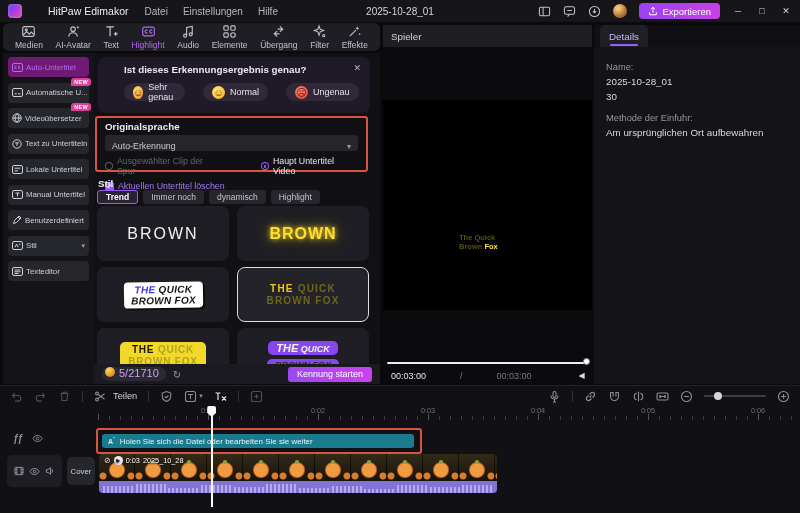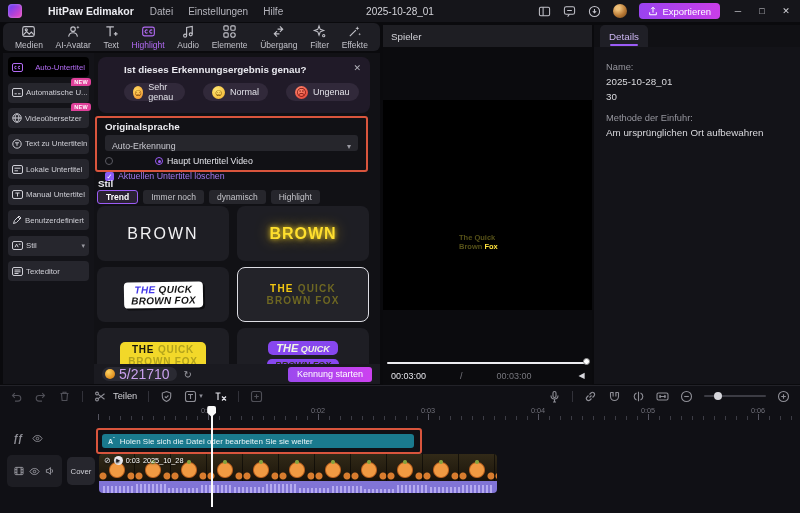--- a/index.html
+++ b/index.html
@@ -10,21 +10,21 @@
     color:#c9c9d0; -webkit-font-smoothing:antialiased; cursor:default;
   }
   svg { display:block; }
 
   
   .titlebar { position:absolute; top:0; left:0; right:0; height:22px; background:#15151a;
     display:flex; align-items:center; padding:0 8px; z-index:30; }
   .logo { width:14px; height:14px; border-radius:4px;
     background:linear-gradient(135deg,#7b3ff0 20%,#d543c8 80%); margin-right:6px;
     box-shadow:inset 0 0 3px rgba(255,255,255,.4); }
-  .appname { font-size:10.5px; font-weight:bold; color:#ececf1; margin-right:16px; white-space:nowrap;padding-left:20px; }
+  .appname { font-size:10.5px; font-weight:normal; color:#ececf1; margin-right:16px; white-space:nowrap;padding-left:20px; }
   .menu { font-size:10px; color:#b5b5bd; margin-right:15px; }
   .proj-title { position:absolute; left:50%; transform:translateX(-50%); font-size:10px; color:#d4d4da; }
   .tb-right { margin-left:auto; display:flex; align-items:center; gap:12px; color:#c3c3cb; }
   .avatar { width:14px; height:14px; border-radius:50%;
     background:radial-gradient(circle at 35% 30%, #eec07a 15%, #b97a36 55%, #6e4216); }
   .export-btn { height:16px; display:flex; align-items:center; gap:4px; padding:0 9px;
     border-radius:4px; background:linear-gradient(90deg,#9a43f0,#c93ee8);
     color:#fff; font-size:9.5px; }
   .win-btn { font-size:9px; color:#d2d2d8; width:12px; text-align:center; }
 
@@ -34,21 +34,21 @@
     padding:0 12px; z-index:20; }
   .rtab { display:flex; flex-direction:column; align-items:center; gap:1px; color:#c2c2c9; }
   .rtab .rlab { font-size:8.5px; white-space:nowrap; }
   .rtab.active { color:#b36bf5; }
 
   
   .left-region { position:absolute; top:53px; left:3px; width:377px; height:331px; background:#111115; }
   .sidebar { position:absolute; top:0; left:0; width:91px; height:100%; background:#131318; padding:4px 5px; }
   .sitem { position:relative; height:20px; margin-bottom:5.5px; background:#26262d; border-radius:4px;
     display:flex; align-items:center; gap:3px; padding:0 4px; font-size:7.8px; color:#cfcfd6; white-space:nowrap; }
-  .sitem.active { color:#b36bf5; background:#000000;justify-content:space-between; }
+  .sitem.active { color:#b36bf5; background:#701a75; }
   .sitem .si { flex:0 0 auto; }
   .badge { position:absolute; top:-5px; right:-2px; background:#e0409a; color:#fff; font-size:5.5px;
     font-weight:bold; padding:1px 3px; border-radius:3px 3px 3px 0; letter-spacing:.3px; }
   .sitem .caret { margin-left:auto; font-size:7px; color:#9a9aa2; }
 
   
   .main { position:absolute; top:0; left:91px; width:286px; height:100%; background:#111115; }
   .fb-box { position:absolute; left:4px; top:4px; width:272px; height:56px; background:#201a28;
     border-radius:8px; padding:7px 26px; }
   .fb-q { font-size:9.8px; font-weight:bold; color:#e8e8ee; }
@@ -105,22 +105,22 @@
   .ybox { background:#f2d829; border-radius:5px; padding:2px 8px; text-align:center; }
   .ybox .l { font-size:10px; font-weight:800; letter-spacing:.8px; line-height:12px; color:#b3a31c; }
   .ybox .the { color:#17170e; }
   .ppill { background:#8747ef; color:#eef5e2; border-radius:5px; padding:1px 8px;
     font-weight:800; font-style:italic; font-size:9px; margin:2px 0; }
   .ppill .the { font-size:11px; }
   .ppill.p2 { color:#2a3112; }
 
   .main-footer { position:absolute; left:0; right:0; bottom:0; height:20px; background:#1a1a20;
     display:flex; align-items:center; padding:0 8px; z-index:3; }
-  .credit-pill { display:flex; align-items:center; gap:4px; background:#2a2a32; border-radius:9px;
-    height:14px; padding:0 7px 0 3px; font-size:14px; color:#c9a0ee; }
+  .credit-pill { display:flex; gap:4px; background:#2a2a32; border-radius:9px;
+    height:14px; padding:0 7px 0 3px; font-size:11px; color:#c9a0ee; }
   .coin { width:10px; height:10px; border-radius:50%;
     background:radial-gradient(circle at 35% 30%,#ffd463,#e08f1e 70%,#9c5c0e); }
   .refresh { margin-left:7px; font-size:10px; color:#9a9aa2; }
   .start-btn { margin-left:auto; height:15px; padding:0 9px; border-radius:3px;
     background:linear-gradient(90deg,#9c49ee,#cc41f0); color:#fff; font-size:9px;
     display:flex; align-items:center; }
 
   
   .player { position:absolute; top:25px; left:383px; width:209px; height:448px; background:#0b0b0e; }
   .p-header { height:22px; background:#1e1e23; display:flex; align-items:center; padding:0 8px;
@@ -436,20 +436,21 @@
       </div>
 
       <div class="lang-box">
         <div class="lang-title">Originalsprache</div>
         <div class="dropdown">
           <span>Auto-Erkennung</span>
           <span class="caret">▾</span>
         </div>
         <div class="opt-row">
           <span class="radio"></span>
+          <span class="radio-lab-dis">Ausgewählter Clip der Spur</span>
           <span class="opt2">
             <span class="radio sel"></span>
             <span class="radio-lab">Haupt Untertitel Video</span>
           </span>
         </div>
         <div class="chk-row">
           <span class="checkbox">✓</span>
           <span class="chk-lab">Aktuellen Untertitel löschen</span>
         </div>
       </div>

